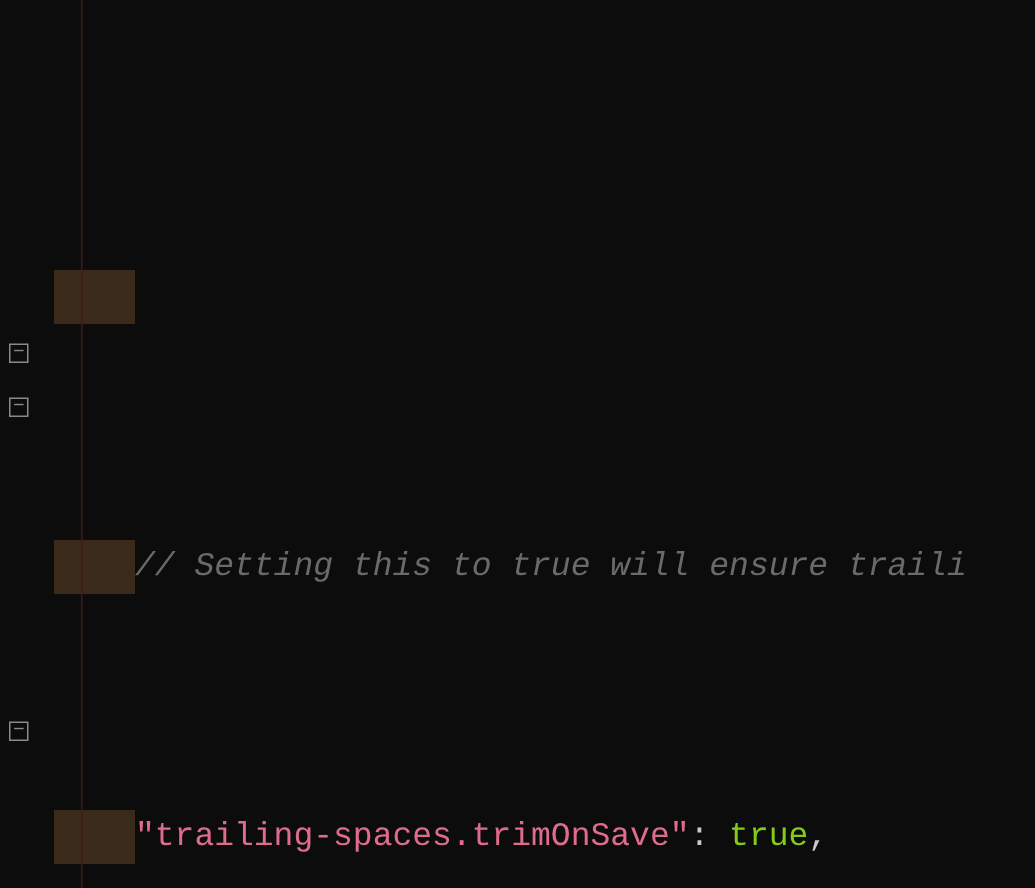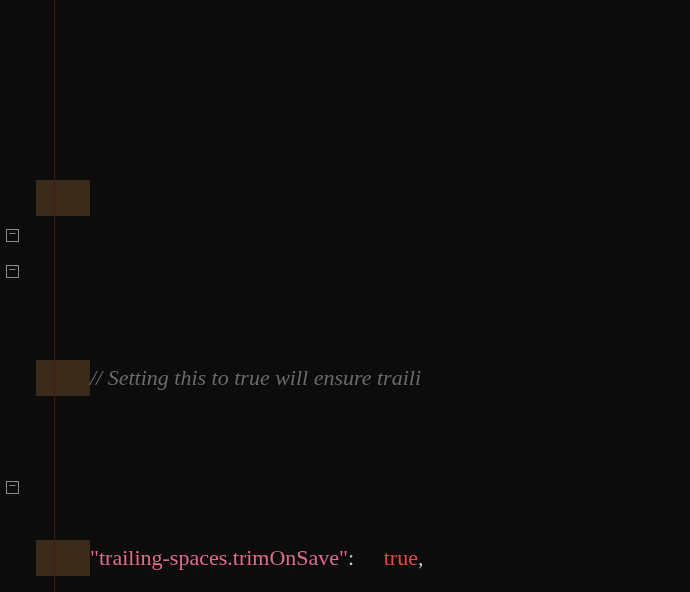--- a/index.html
+++ b/index.html
@@ -33,38 +33,37 @@
     line-height: 10px;
     text-align: center;
     cursor: pointer;
     background: #0c0c0c;
   }
   .code-area {
     flex: 1;
     position: relative;
     white-space: pre;
     padding-left: 4px;
-    font-family: Liberation Serif, serif;
   }
   .ruler {
     position: absolute;
     left: 22px;
     top: 0;
     bottom: 0;
     width: 1px;
     background: #4a1515;
   }
   .line { white-space: pre; }
   .sel {
     background: #3a2a1a;
     display: inline-block;
   }
   .c-comment { color: #6a6a6a; font-style: italic; }
   .c-key     { color: #e06c8c; }     
-  .c-bool    { color: #ef4444; margin-left: 24px; }     
+  .c-bool    { color: #84cc16; }     
   .c-punc    { color: #c8c8c8; }     
   .indent {
     display: inline-block;
   }
 </style>
 </head>
 <body>
 
 <div class="editor">
 

